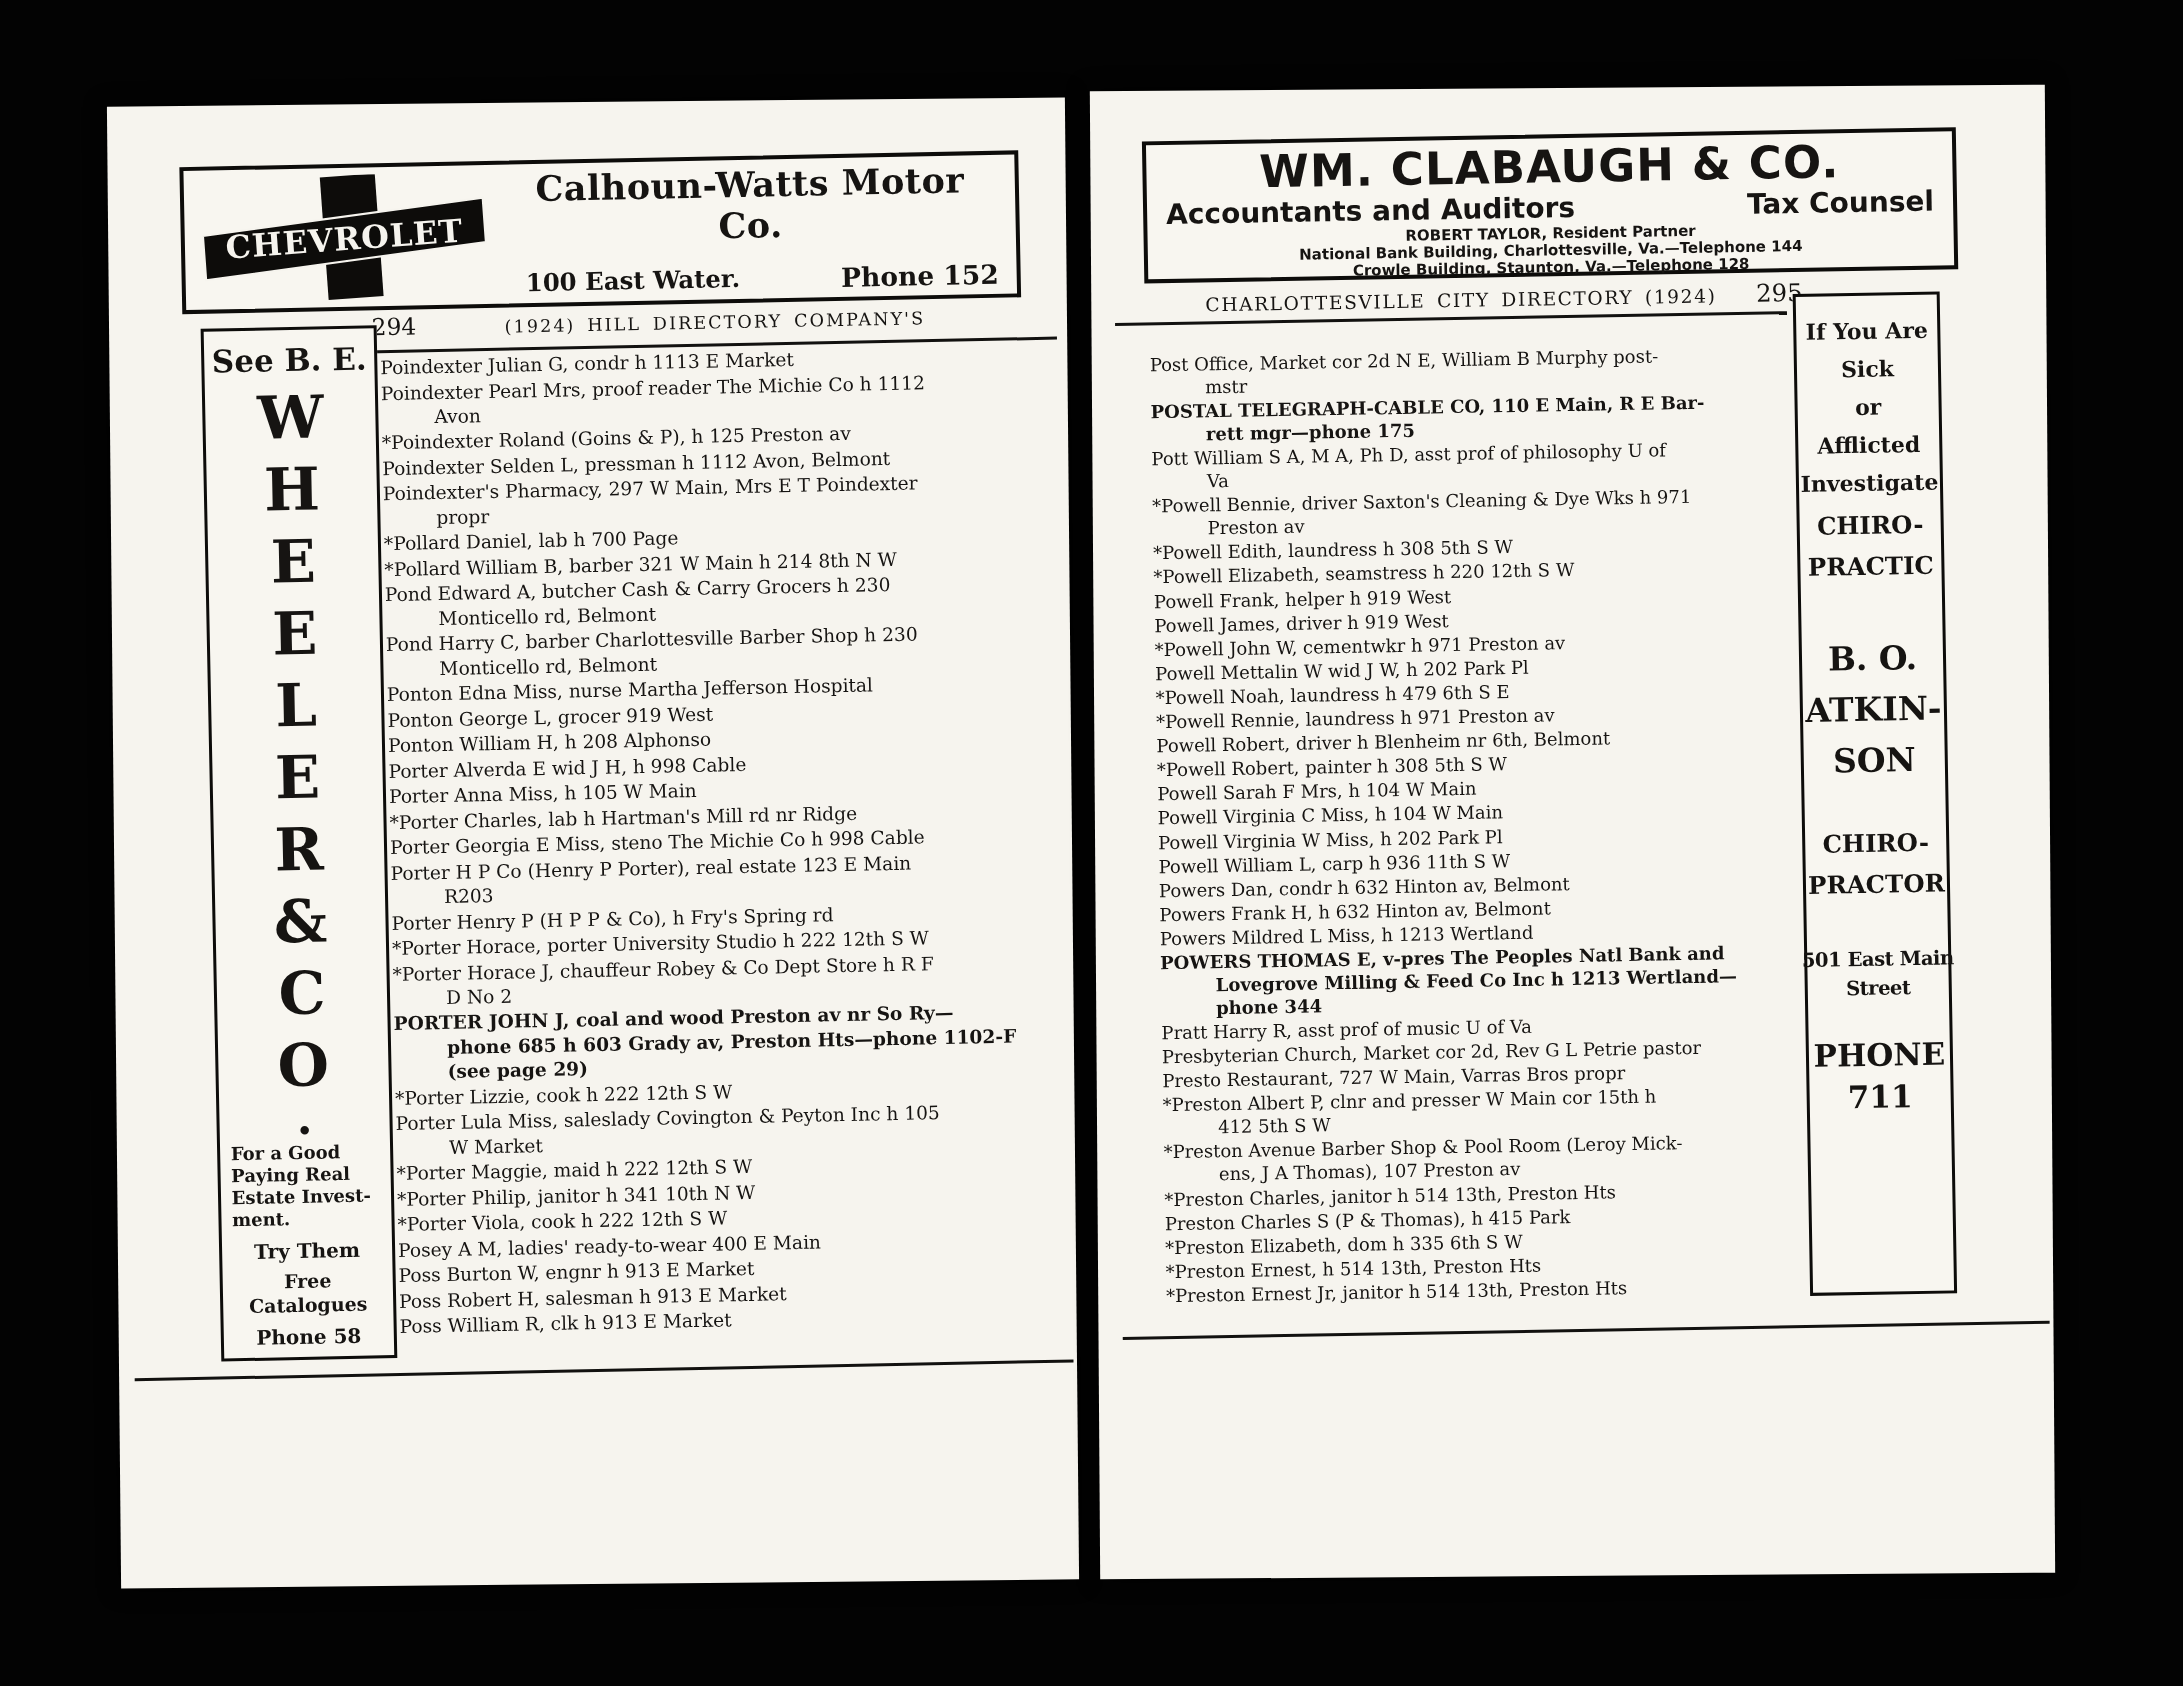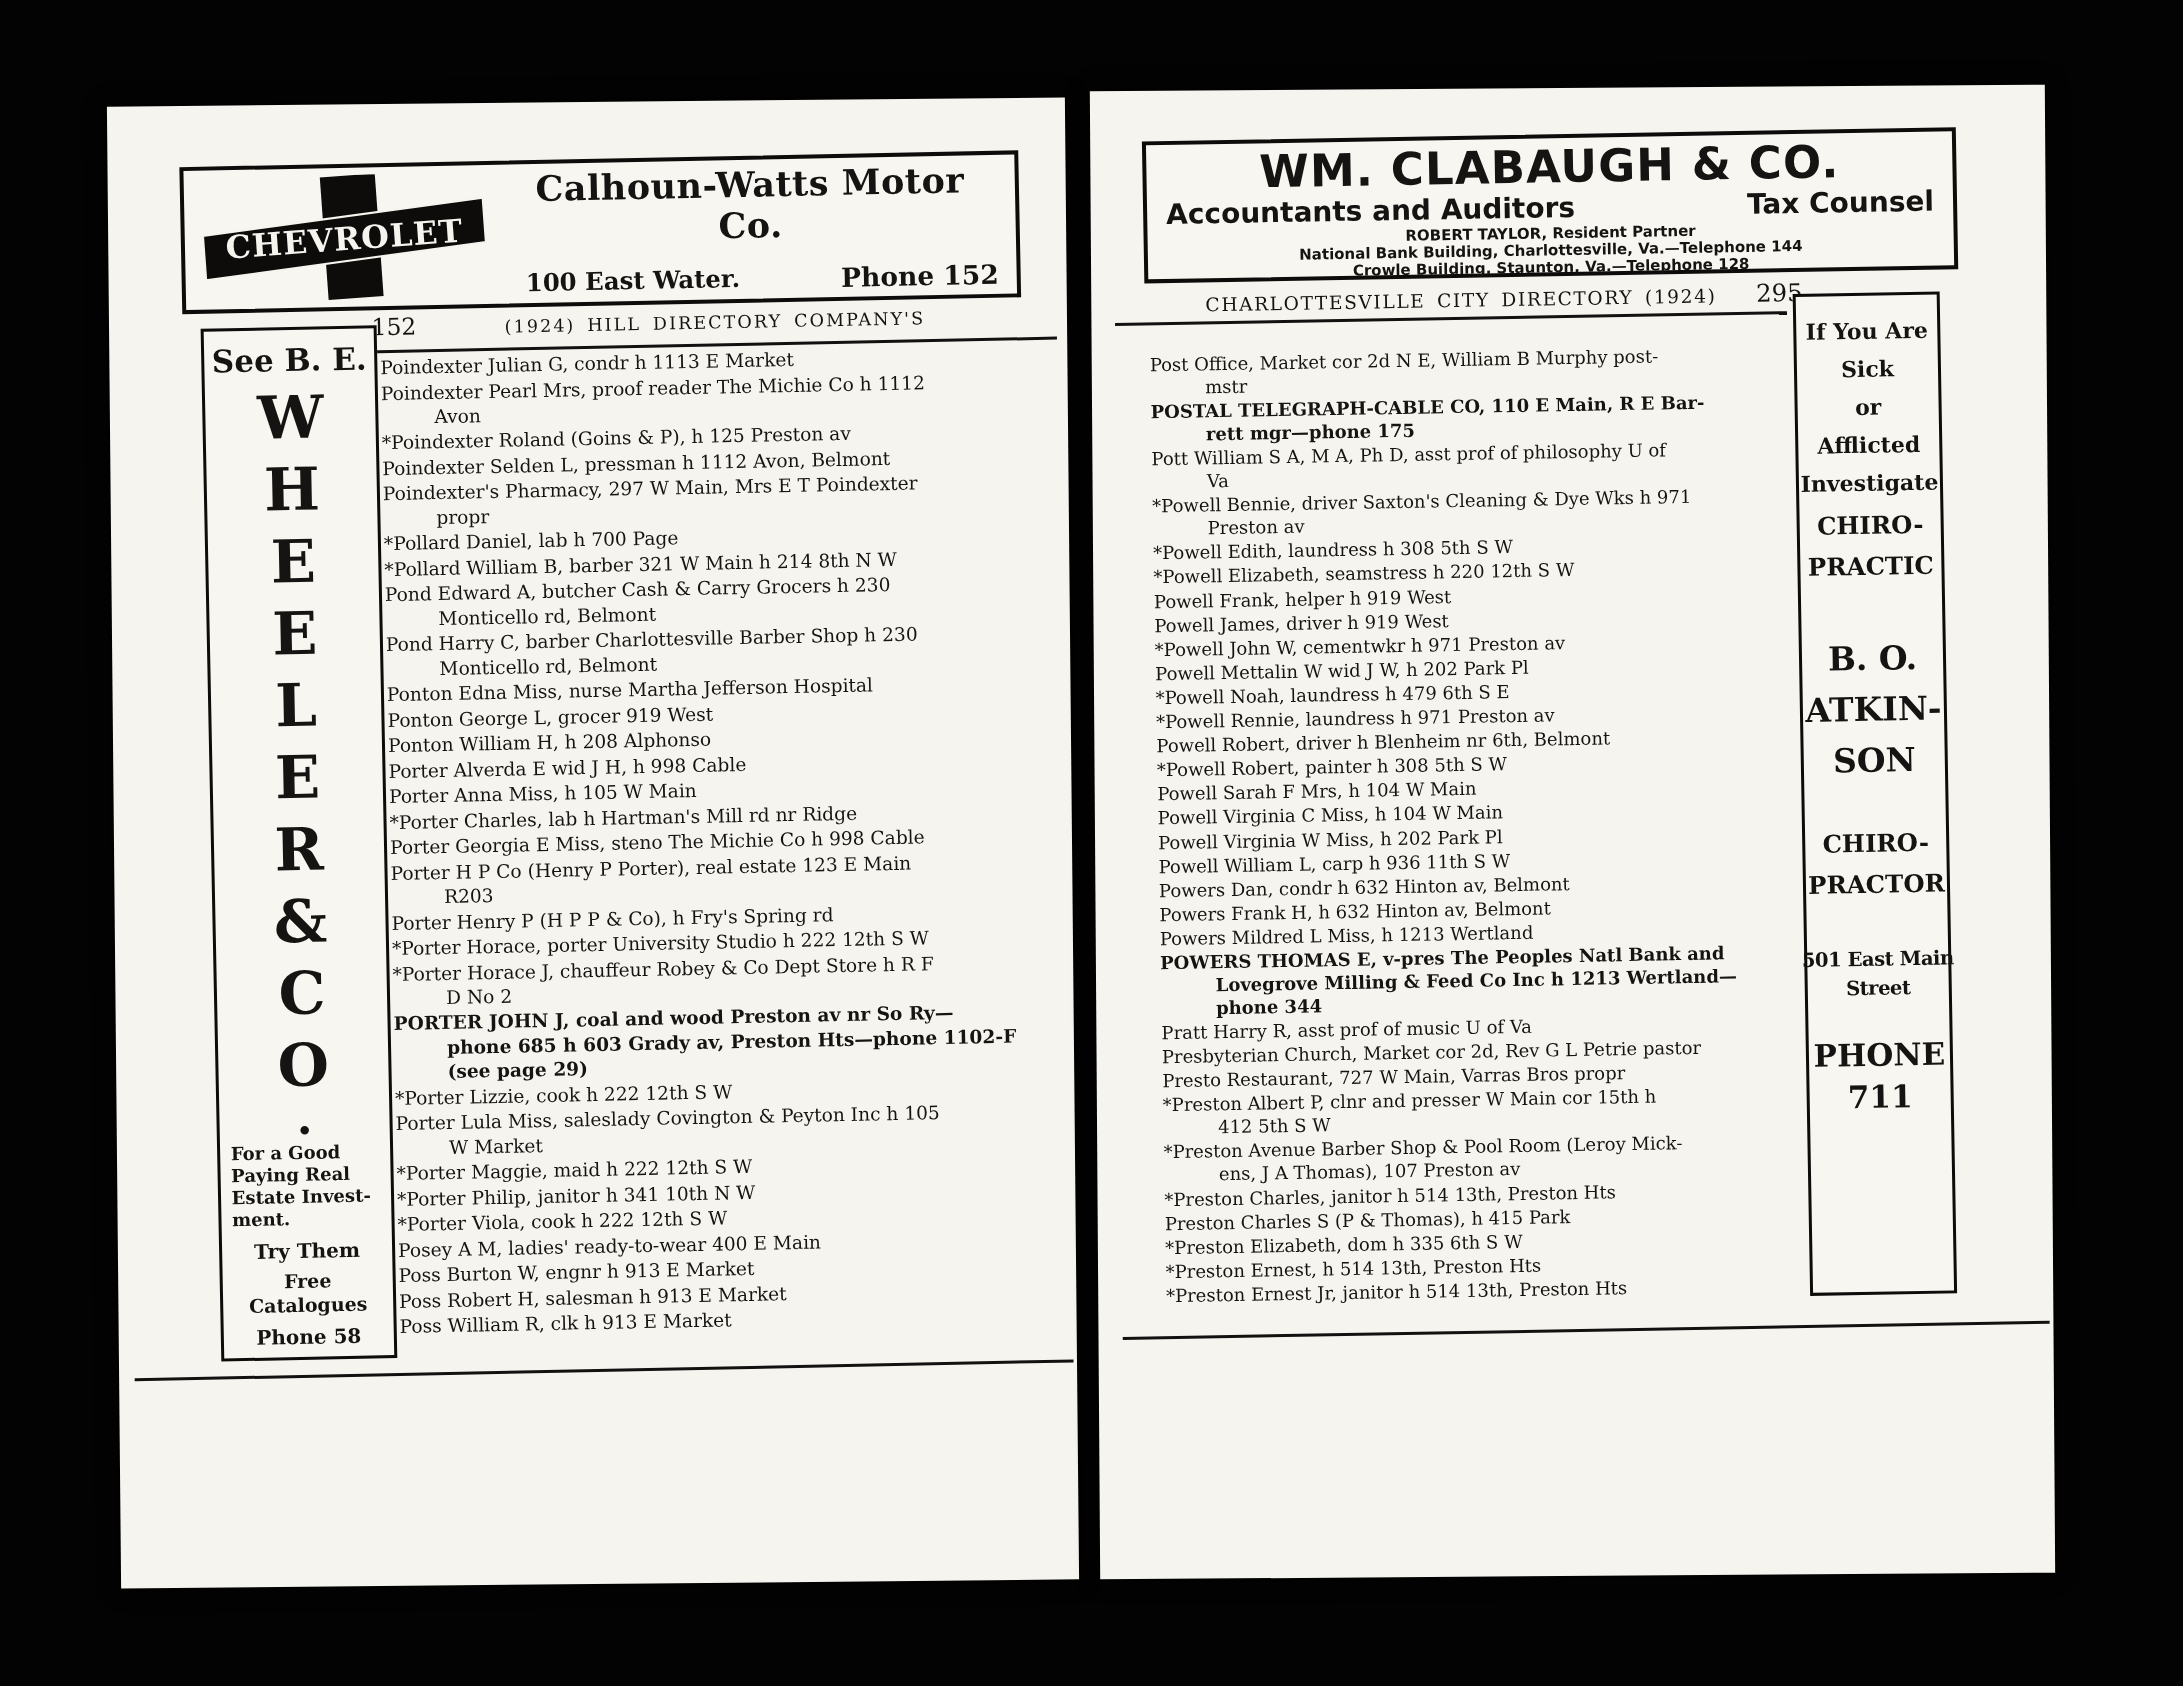--- a/index.html
+++ b/index.html
@@ -109,21 +109,21 @@
       <div class="chev-right">
         <div class="chev-company">Calhoun-Watts Motor Co.</div>
         <div class="chev-row">
           <span class="chev-addr">100 East Water.</span>
           <span class="chev-phone">Phone 152</span>
         </div>
       </div>
     </div>
 
     <div class="dir-header-left">
-      <span class="pgnum">152</span>
+      <span class="pgnum">294</span>
       <span class="dirtitle">(1924) HILL DIRECTORY COMPANY'S</span>
     </div>
     <div class="hrule" id="lh-rule"></div>
 
     <aside class="wheeler">
       <div class="wh-see">See B. E.</div>
       <div class="wh-letters" id="wheeler-letters">
           <div class="wh-letter">W</div>
           <div class="wh-letter">H</div>
           <div class="wh-letter">E</div>

